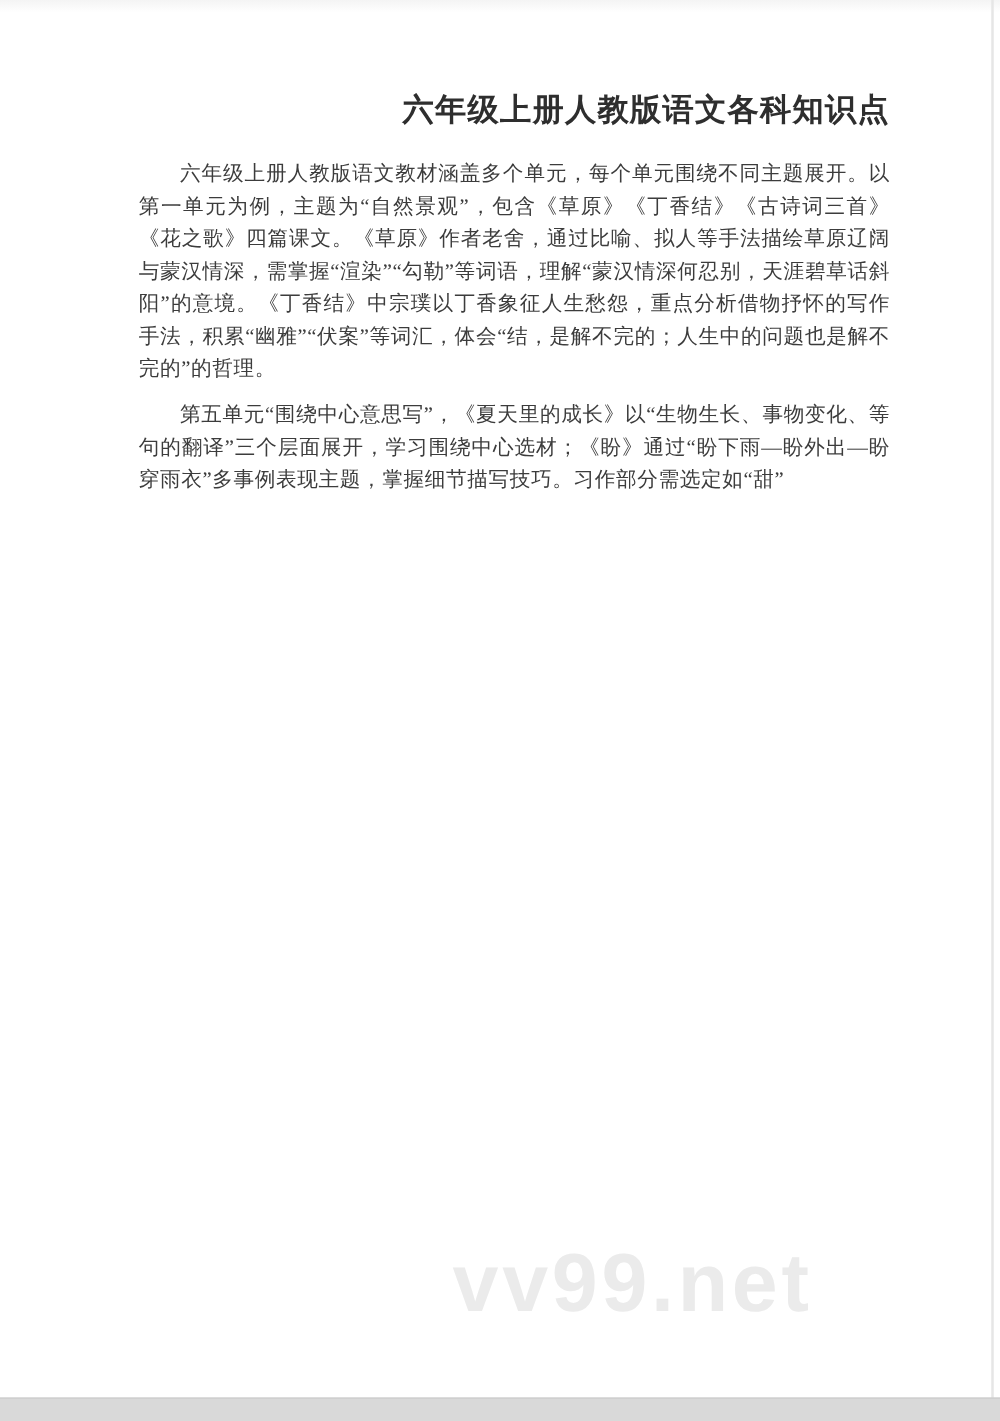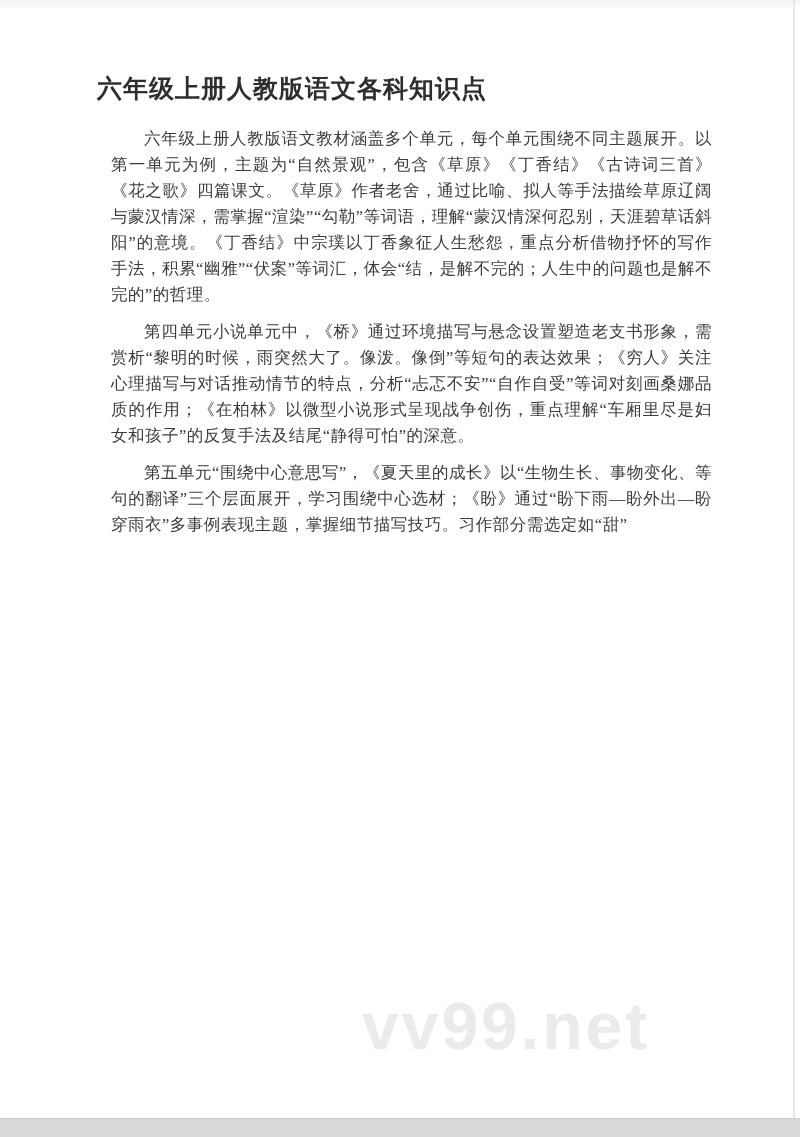--- a/index.html
+++ b/index.html
@@ -69,21 +69,21 @@
     top: 72px;
     width: 615px;
     z-index: 2;
   }
   .title {
     margin: 0 0 22px 0;
     font-family: "Liberation Sans", sans-serif;
     font-weight: bold;
     font-size: 25px;
     line-height: 32px;
-    text-align: left;
+    text-align: right;
     color: #2e2e2e;
     letter-spacing: 1px;
   }
   .para {
     margin: 0 0 11px 14px;
     font-size: 16.5px;
     line-height: 26px;
     color: #3c3c3c;
     text-align: justify;
     text-indent: 2em;
@@ -101,21 +101,20 @@
 
   <div class="content">
 
     <h1 class="title">六年级上册人教版语文各科知识点</h1>
 
     <p class="para">六年级上册人教版语文教材涵盖多个单元，每个单元围绕不同主题展开。以第一单元为例，主题为“自然景观”，包含《草原》《丁香结》《古诗词三首》《花之歌》四篇课文。《草原》作者老舍，通过比喻、拟人等手法描绘草原辽阔与蒙汉情深，需掌握“渲染”“勾勒”等词语，理解“蒙汉情深何忍别，天涯碧草话斜阳”的意境。《丁香结》中宗璞以丁香象征人生愁怨，重点分析借物抒怀的写作手法，积累“幽雅”“伏案”等词汇，体会“结，是解不完的；人生中的问题也是解不完的”的哲理。</p>
 
 
 
 
-    <p class="para">第四单元小说单元中，《桥》通过环境描写与悬念设置塑造老支书形象，需赏析“黎明的时候，雨突然大了。像泼。像倒”等短句的表达效果；《穷人》关注心理描写与对话推动情节的特点，分析“忐忑不安”“自作自受”等词对刻画桑娜品质的作用；《在柏林》以微型小说形式呈现战争创伤，重点理解“车厢里尽是妇女和孩子”的反复手法及结尾“静得可怕”的深意。</p>
 
     <p class="para">第五单元“围绕中心意思写”，《夏天里的成长》以“生物生长、事物变化、等句的翻译”三个层面展开，学习围绕中心选材；《盼》通过“盼下雨—盼外出—盼穿雨衣”多事例表现主题，掌握细节描写技巧。习作部分需选定如“甜”</p>
 
   </div>
 
   <div class="edge-right"></div>
   <div class="bottom-bar"></div>
 
 </div>
 

